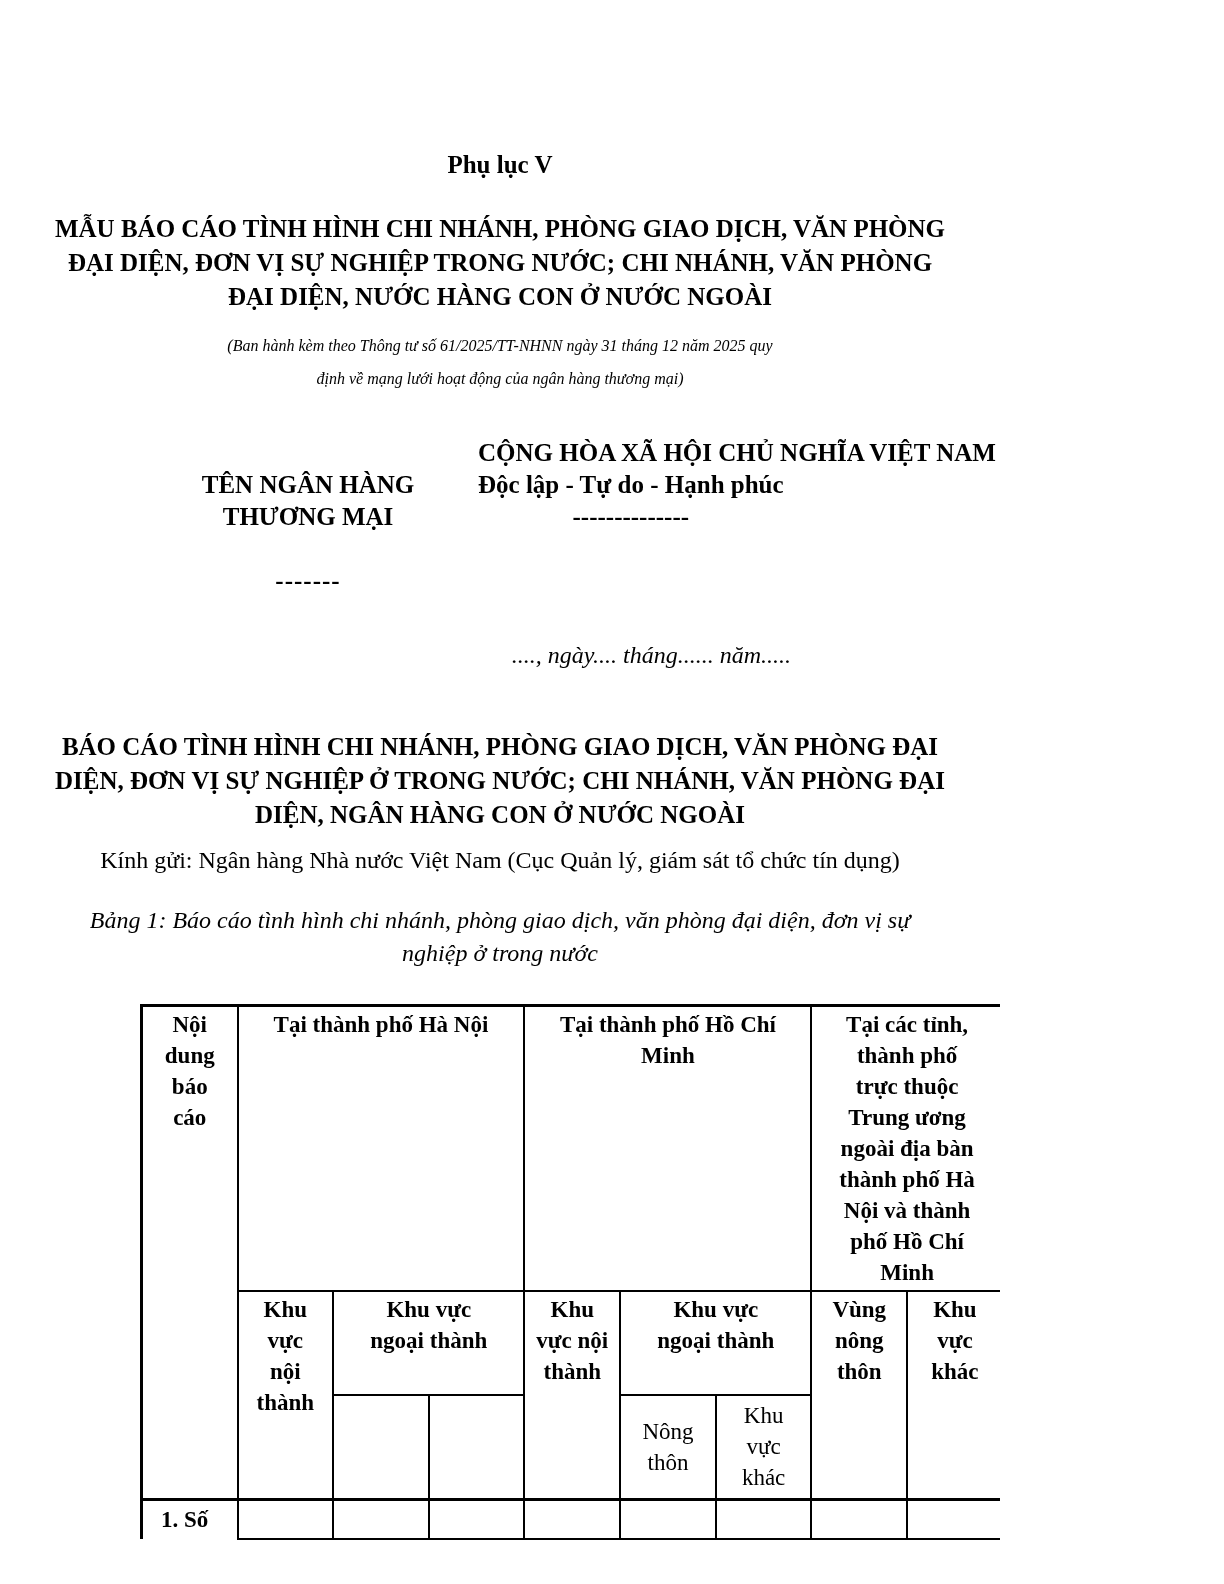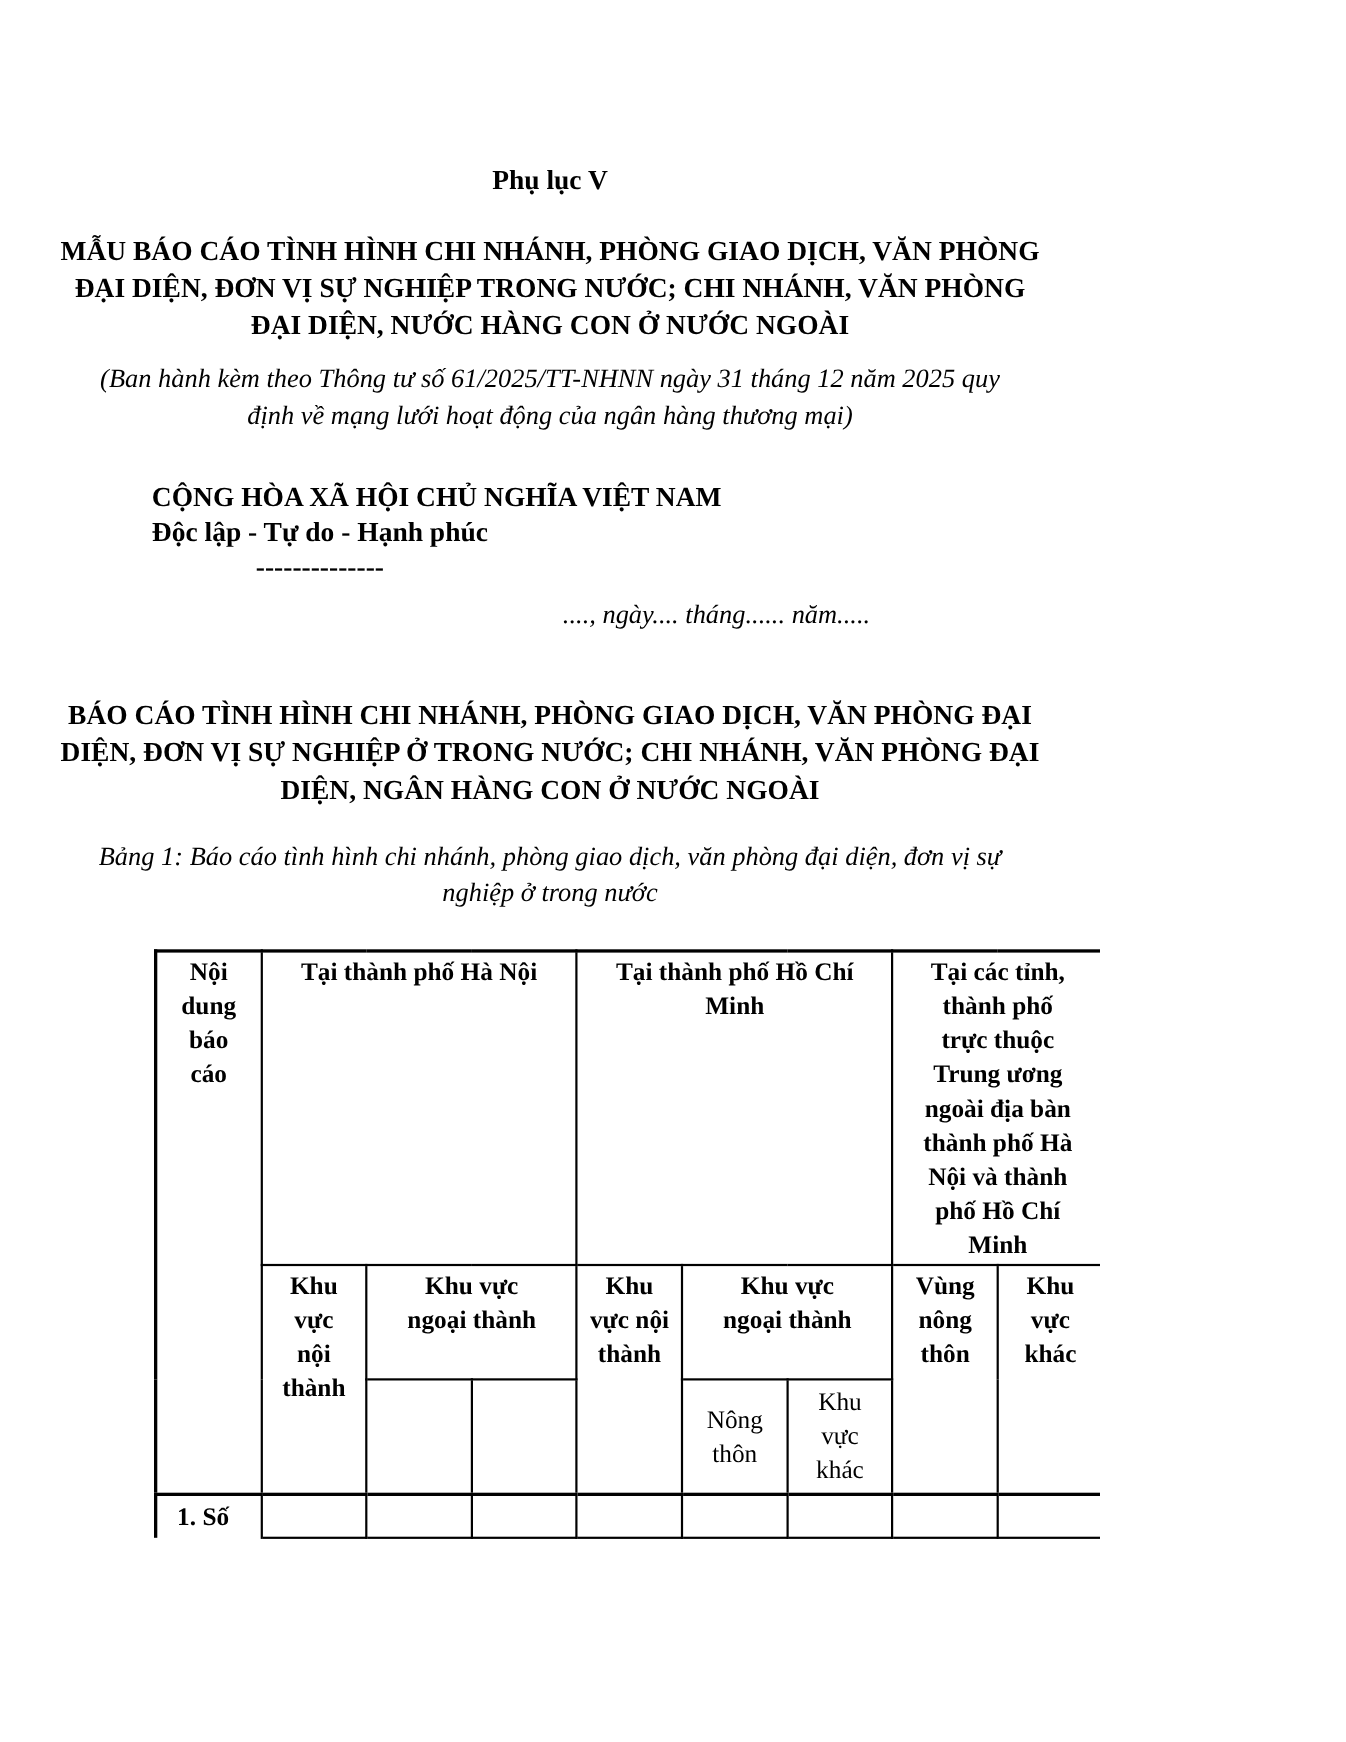--- a/index.html
+++ b/index.html
@@ -24,21 +24,21 @@
     text-align: center;
     font-weight: bold;
     font-size: 25px;
     line-height: 34px;
     white-space: pre-line;
   }
   .decree-note {
     margin-top: 15px;
     text-align: center;
     font-style: italic;
-    font-size: 24px;
+    font-size: 16px;
     line-height: 33px;
     white-space: pre-line;
   }
   .letterhead {
     display: flex;
     margin: 42px 0 0 138px;
     font-weight: bold;
     font-size: 25px;
     line-height: 32px;
   }
@@ -123,35 +123,41 @@
   <div class="appendix">Phụ lục V</div>
 
   <div class="main-title">MẪU BÁO CÁO TÌNH HÌNH CHI NHÁNH, PHÒNG GIAO DỊCH, VĂN PHÒNG
 ĐẠI DIỆN, ĐƠN VỊ SỰ NGHIỆP TRONG NƯỚC; CHI NHÁNH, VĂN PHÒNG
 ĐẠI DIỆN, NƯỚC HÀNG CON Ở NƯỚC NGOÀI</div>
 
   <div class="decree-note">(Ban hành kèm theo Thông tư số 61/2025/TT-NHNN ngày 31 tháng 12 năm 2025 quy
 định về mạng lưới hoạt động của ngân hàng thương mại)</div>
 
   <div class="letterhead">
+    <div class="lh-left">
+      <div>TÊN NGÂN HÀNG
+THƯƠNG MẠI</div>
+      <div class="divider">-------</div>
+    </div>
     <div class="lh-right">
       <div>CỘNG HÒA XÃ HỘI CHỦ NGHĨA VIỆT NAM</div>
       <div class="motto-wrap">
         <div>Độc lập - Tự do - Hạnh phúc</div>
         <div class="divider">--------------</div>
       </div>
     </div>
   </div>
 
   <div class="date-line">...., ngày.... tháng...... năm.....</div>
 
   <div class="report-title">BÁO CÁO TÌNH HÌNH CHI NHÁNH, PHÒNG GIAO DỊCH, VĂN PHÒNG ĐẠI
 DIỆN, ĐƠN VỊ SỰ NGHIỆP Ở TRONG NƯỚC; CHI NHÁNH, VĂN PHÒNG ĐẠI
 DIỆN, NGÂN HÀNG CON Ở NƯỚC NGOÀI</div>
 
+  <div class="addressee">Kính gửi: Ngân hàng Nhà nước Việt Nam (Cục Quản lý, giám sát tổ chức tín dụng)</div>
 
   <div class="caption">Bảng 1: Báo cáo tình hình chi nhánh, phòng giao dịch, văn phòng đại diện, đơn vị sự
 nghiệp ở trong nước</div>
 
   <table class="report-table">
     <colgroup>
       <col style="width:96px">
       <col>
         <col>
         <col>

